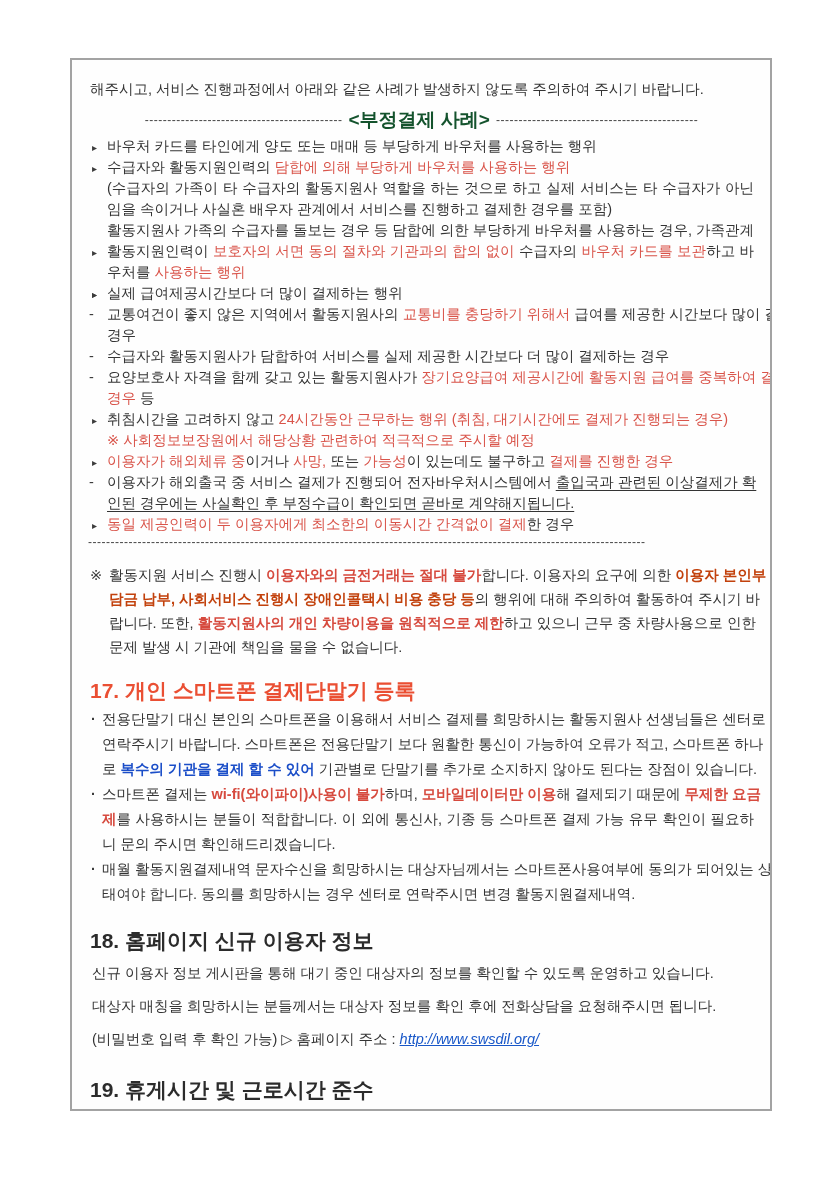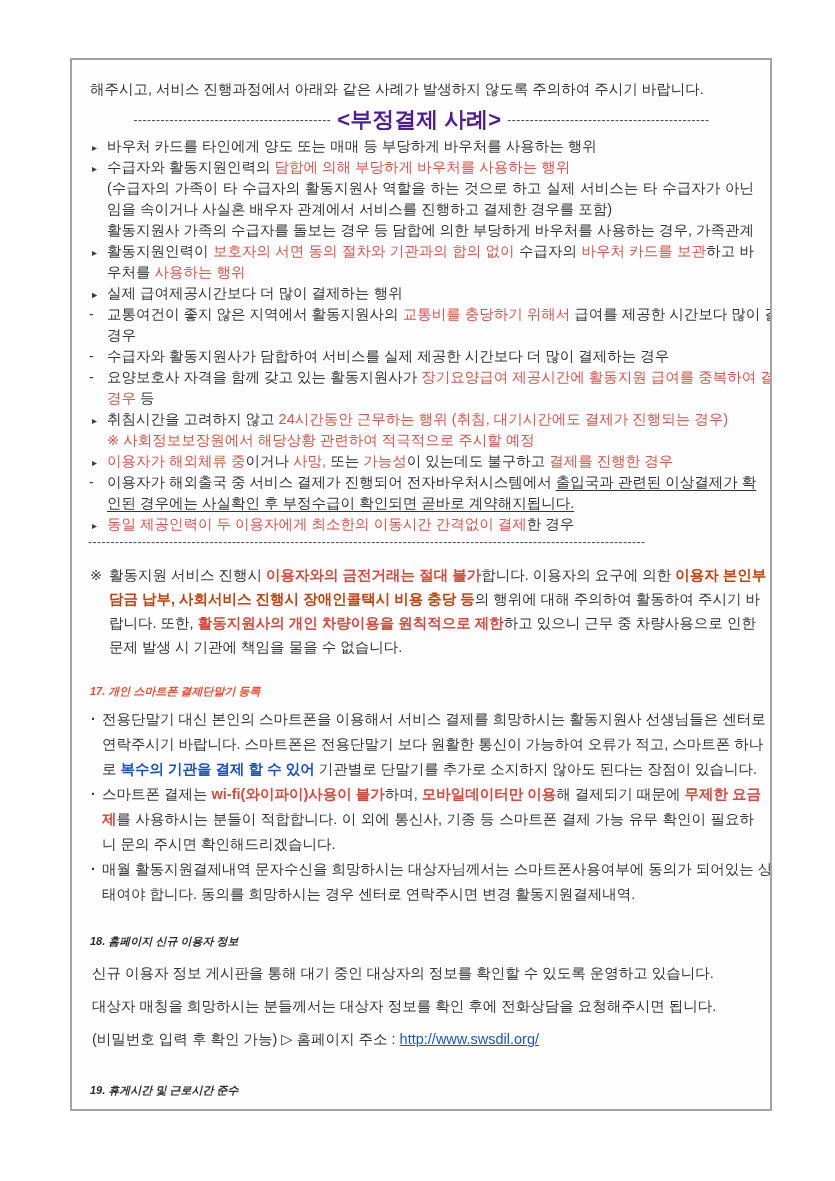--- a/index.html
+++ b/index.html
@@ -35,41 +35,41 @@
   .mk-dash{left:1px;}
   .mk-dot{font-weight:bold;left:3px;}
   .j{text-align:justify;text-align-last:justify;padding-right:1px;}
   
   .s-b{color:#343434;}
   .s-r{color:#d9544a;}
   .s-rb{color:#d64a3e;font-weight:bold;}
   .s-bb{color:#c2410c;font-weight:bold;}
   .s-blb{color:#1b4ec8;font-weight:bold;}
   .s-u{color:#343434;text-decoration:underline;text-underline-offset:3px;}
-  .s-link{color:#1857c8;text-decoration:underline;cursor:pointer;}
+  .s-link{color:#1857c8;text-decoration:underline;cursor:pointer;font-style:italic;}
   
   .case-header{
     display:flex;align-items:center;justify-content:center;
     margin:10px 0 6px 0;height:20px;
     color:#3c3c3c;overflow:hidden;white-space:nowrap;
   }
   .case-header .dashes{
     font-size:12px;letter-spacing:0.5px;color:#474747;flex:0 1 auto;overflow:hidden;
   }
   .case-header .label{
-    font-size:22px;font-weight:bold;color:#4c1d95;padding:0 6px;flex:0 0 auto;
+    font-size:19px;font-weight:bold;color:#14532d;padding:0 6px;flex:0 0 auto;
   }
   
   .divider{
     height:12px;overflow:hidden;white-space:nowrap;
     font-size:12px;letter-spacing:0.5px;color:#474747;
     margin:2px 0 0 0;line-height:10px;
   }
   .heading{
-    font-size:11px;font-weight:bold;white-space:nowrap;font-style:italic;
+    font-size:21px;font-weight:bold;white-space:nowrap;
   }
   .h-17{color:#ea4f33;margin:20px 0 4px 2px;line-height:24px;}
   .h-18{color:#2b2b2b;margin:22px 0 3px 2px;line-height:24px;}
   .h-19{color:#2b2b2b;margin:26px 0 3px 2px;line-height:24px;}
   .lastdot{font-size:14px;line-height:22px;}
 </style>
 </head>
 <body>
 
 <div class="page">

